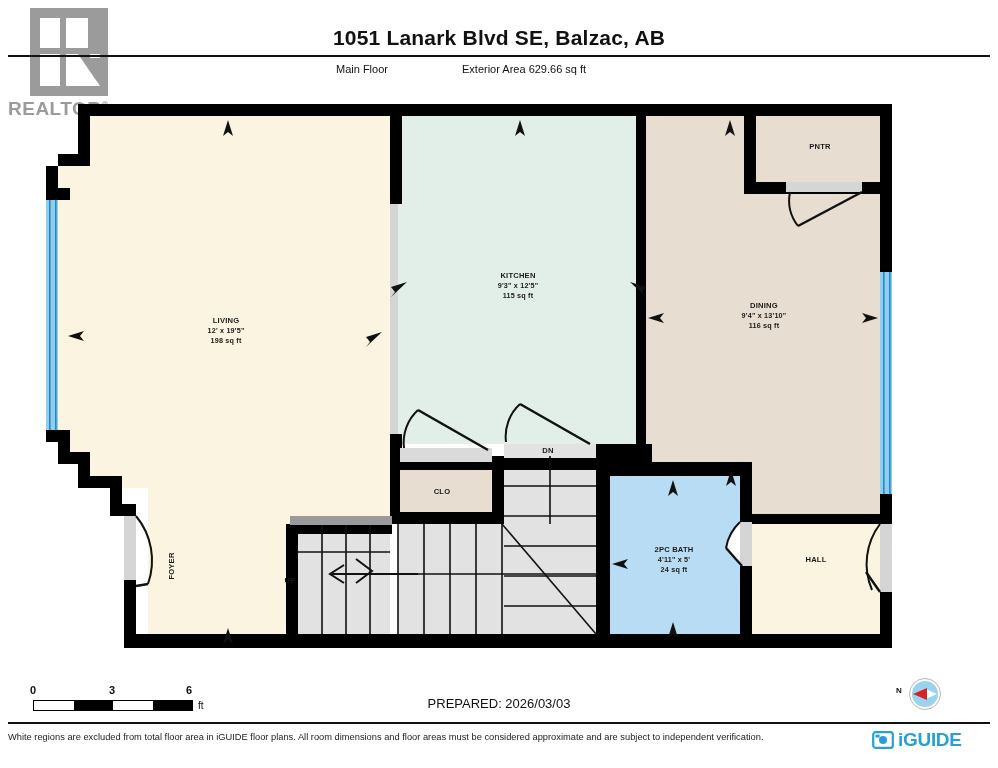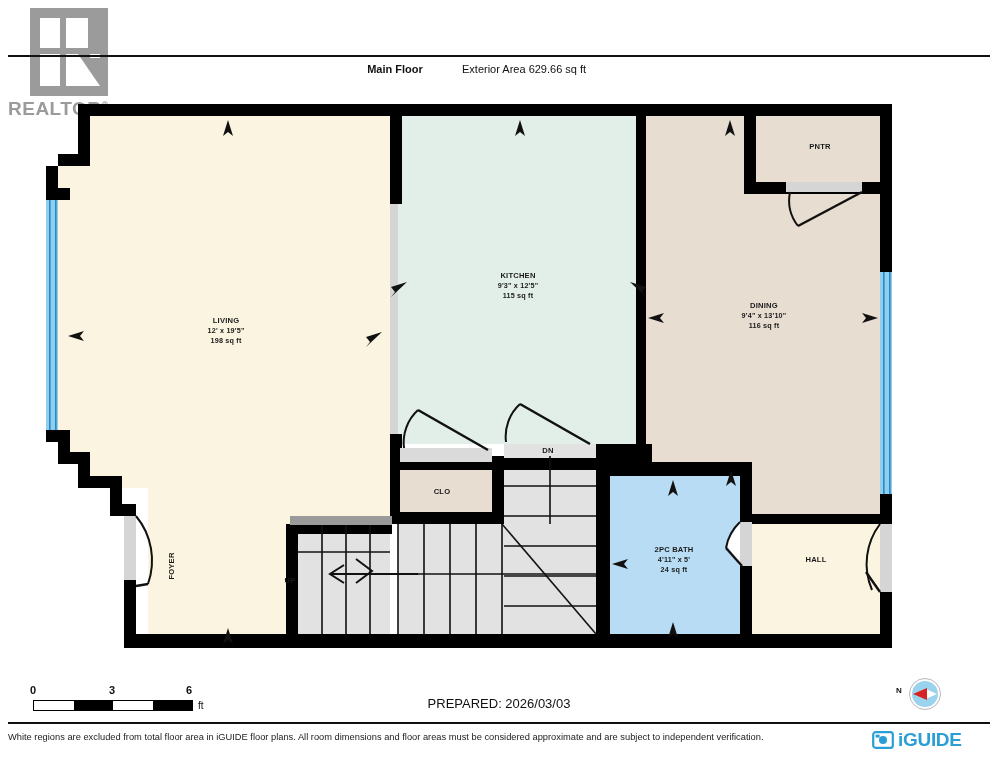--- a/index.html
+++ b/index.html
@@ -32,22 +32,22 @@
     font-size:21px;font-weight:700;letter-spacing:.2px;color:#111;
   }
   .title-rule{
     position:absolute;left:8px;top:55px;width:982px;height:2px;background:#111;
   }
   .subhead{
     position:absolute;left:0;top:62px;width:998px;text-align:center;font-size:0;
   }
   .sub-row{display:block;font-size:0;line-height:15px;}
   .sub-label{
-    display:inline-block;font-size:11px;font-weight:700;color:#111;
-    width:118px;text-align:center;padding-right:8px;vertical-align:top;
+    display:inline-block;font-size:11px;font-weight:400;color:#111;
+    width:118px;text-align:left;padding-right:8px;vertical-align:top;
   }
   .sub-val{
     display:inline-block;font-size:11px;color:#111;width:200px;text-align:left;
     vertical-align:top;
   }
   .sub-label.blank{visibility:hidden;}
 
   
   .plan-wrap{position:absolute;left:0;top:104px;width:998px;height:560px;}
   svg.plan{display:block;}
@@ -100,20 +100,21 @@
       <div class="rl-bar" style="left:36px;top:46px;width:12px;height:32px;"></div>
       <div class="rl-bar" style="left:60px;top:46px;width:10px;height:4px;"></div>
       <svg width="78" height="88" style="position:absolute;left:0;top:0;">
         <polygon points="48,46 70,78 48,78" fill="#ffffff"></polygon>
         <rect x="58" y="10" width="12" height="30" fill="#9b9b9b"></rect>
       </svg>
     </div>
     <div class="realtor-word"><span>REALTOR</span><sup>®</sup></div>
   </div>
 
+  <div class="title">1051 Lanark Blvd SE, Balzac, AB</div>
   <div class="title-rule"></div>
 
   <div class="subhead">
     <span class="sub-row">
       <span class="sub-label">Main Floor</span><span class="sub-val">Exterior Area 629.66 sq ft</span>
     </span>
   </div>
 
   <div class="plan-wrap">
   <svg class="plan" width="998" height="560" viewBox="0 0 998 560">

